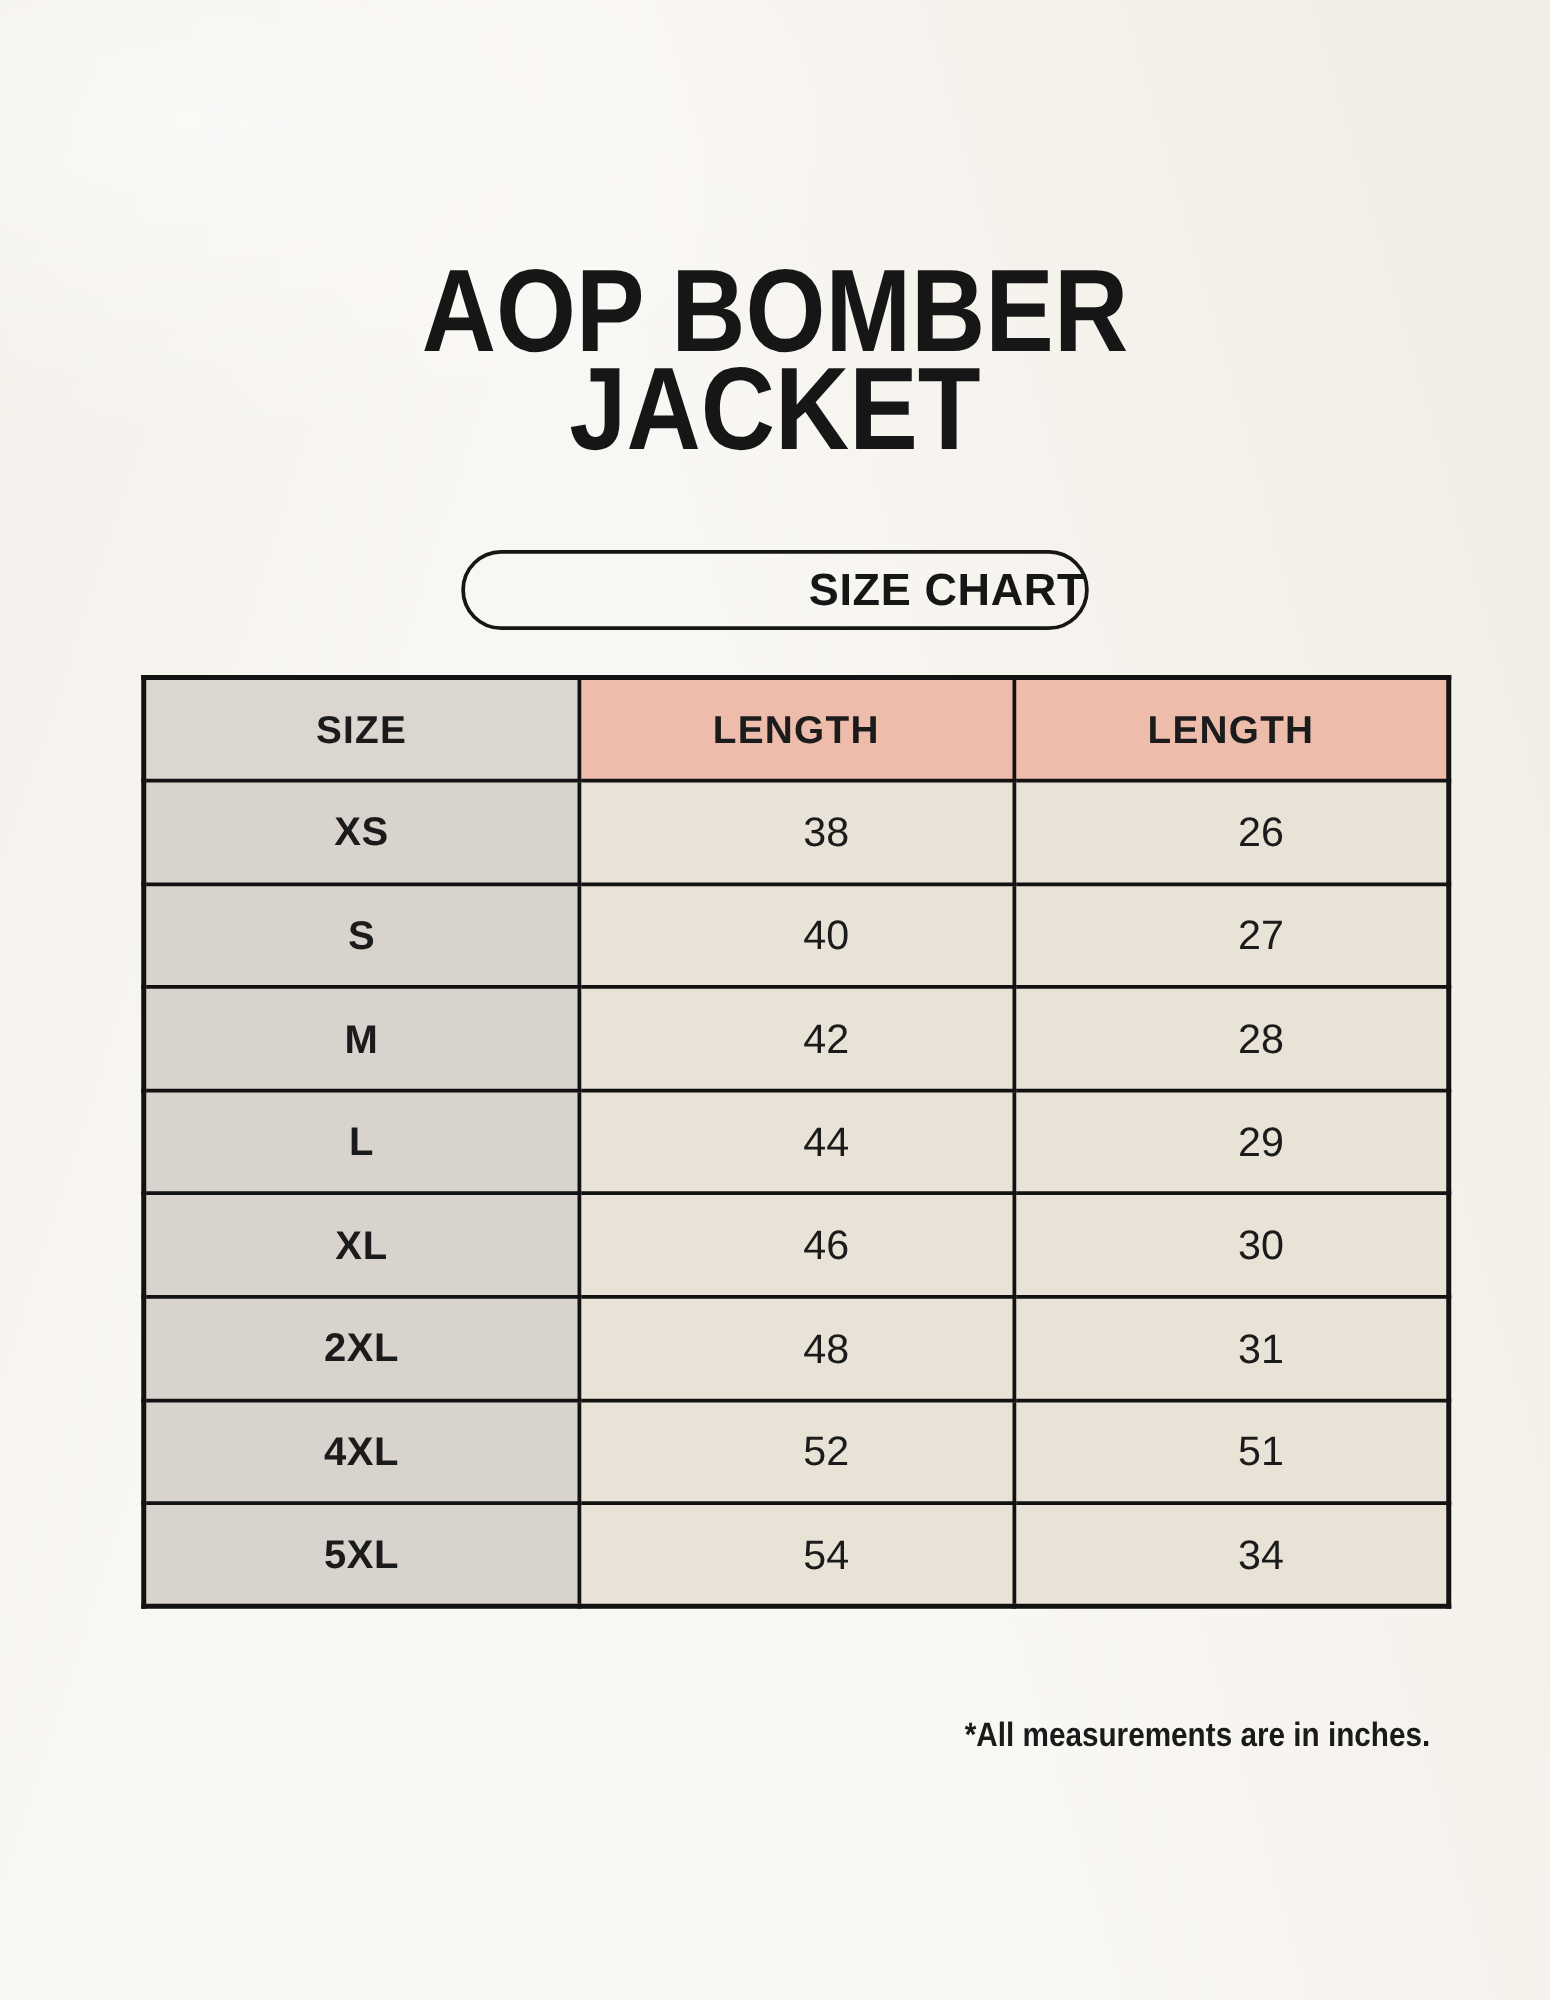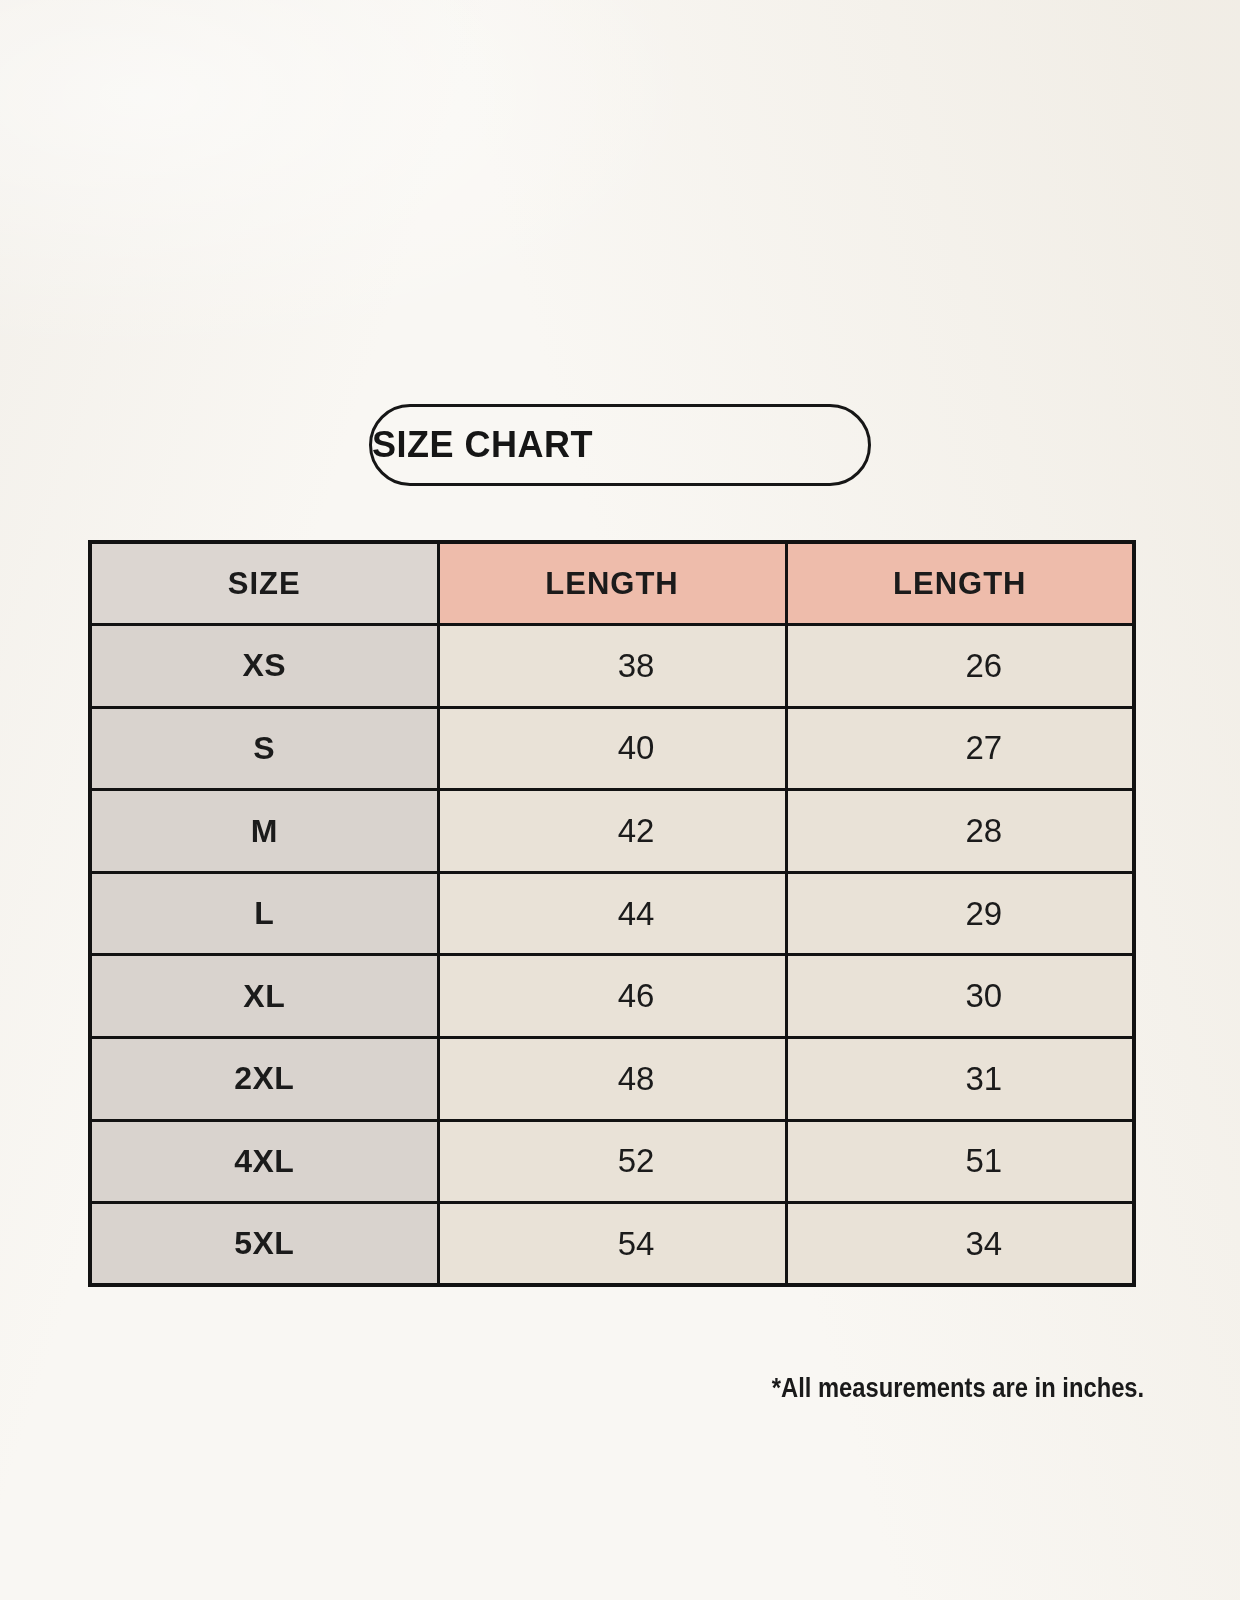--- a/index.html
+++ b/index.html
@@ -41,42 +41,42 @@
     color: #161616;
   }
   .title-inner {
     display: inline-block;
     transform: scaleX(0.875);
     transform-origin: 50% 50%;
   }
   .title-line { display: block; }
   .badge {
     position: absolute;
-    top: 404px;
+    top: 440px;
     left: 50%;
     transform: translateX(-50%);
     width: 502px;
-    height: 82px;
+    height: 64px;
     border: 3px solid #161616;
     border-radius: 41px;
     background: transparent;
     display: flex;
     align-items: center;
-    justify-content: flex-start;
+    justify-content: flex-end;
   }
   .badge-label {
     font-size: 36px;
     font-weight: 700;
     letter-spacing: 0.5px;
     color: #161616;
   }
   .size-table {
     position: absolute;
     top: 540px;
-    left: 88px;
+    left: 113px;
     width: 1048px;
     border-collapse: collapse;
     table-layout: fixed;
     border: 4px solid var(--border);
   }
   .size-table th, .size-table td {
     border: 3px solid var(--border);
     text-align: center;
     vertical-align: middle;
     height: 82.6px;
@@ -112,20 +112,26 @@
     transform: scaleX(0.88);
     transform-origin: 100% 50%;
     color: #1a1a1a;
   }
 </style>
 </head>
 <body>
 
 <div class="page">
 
+  <h1 class="title">
+    <span class="title-inner">
+      <span class="title-line">AOP BOMBER</span>
+      <span class="title-line">JACKET</span>
+    </span>
+  </h1>
 
   <div class="badge">
     <span class="badge-label">SIZE CHART</span>
   </div>
 
   <table class="size-table">
     <thead>
       <tr>
         <th class="col-size">SIZE</th>
         <th class="col-measure">LENGTH</th>

